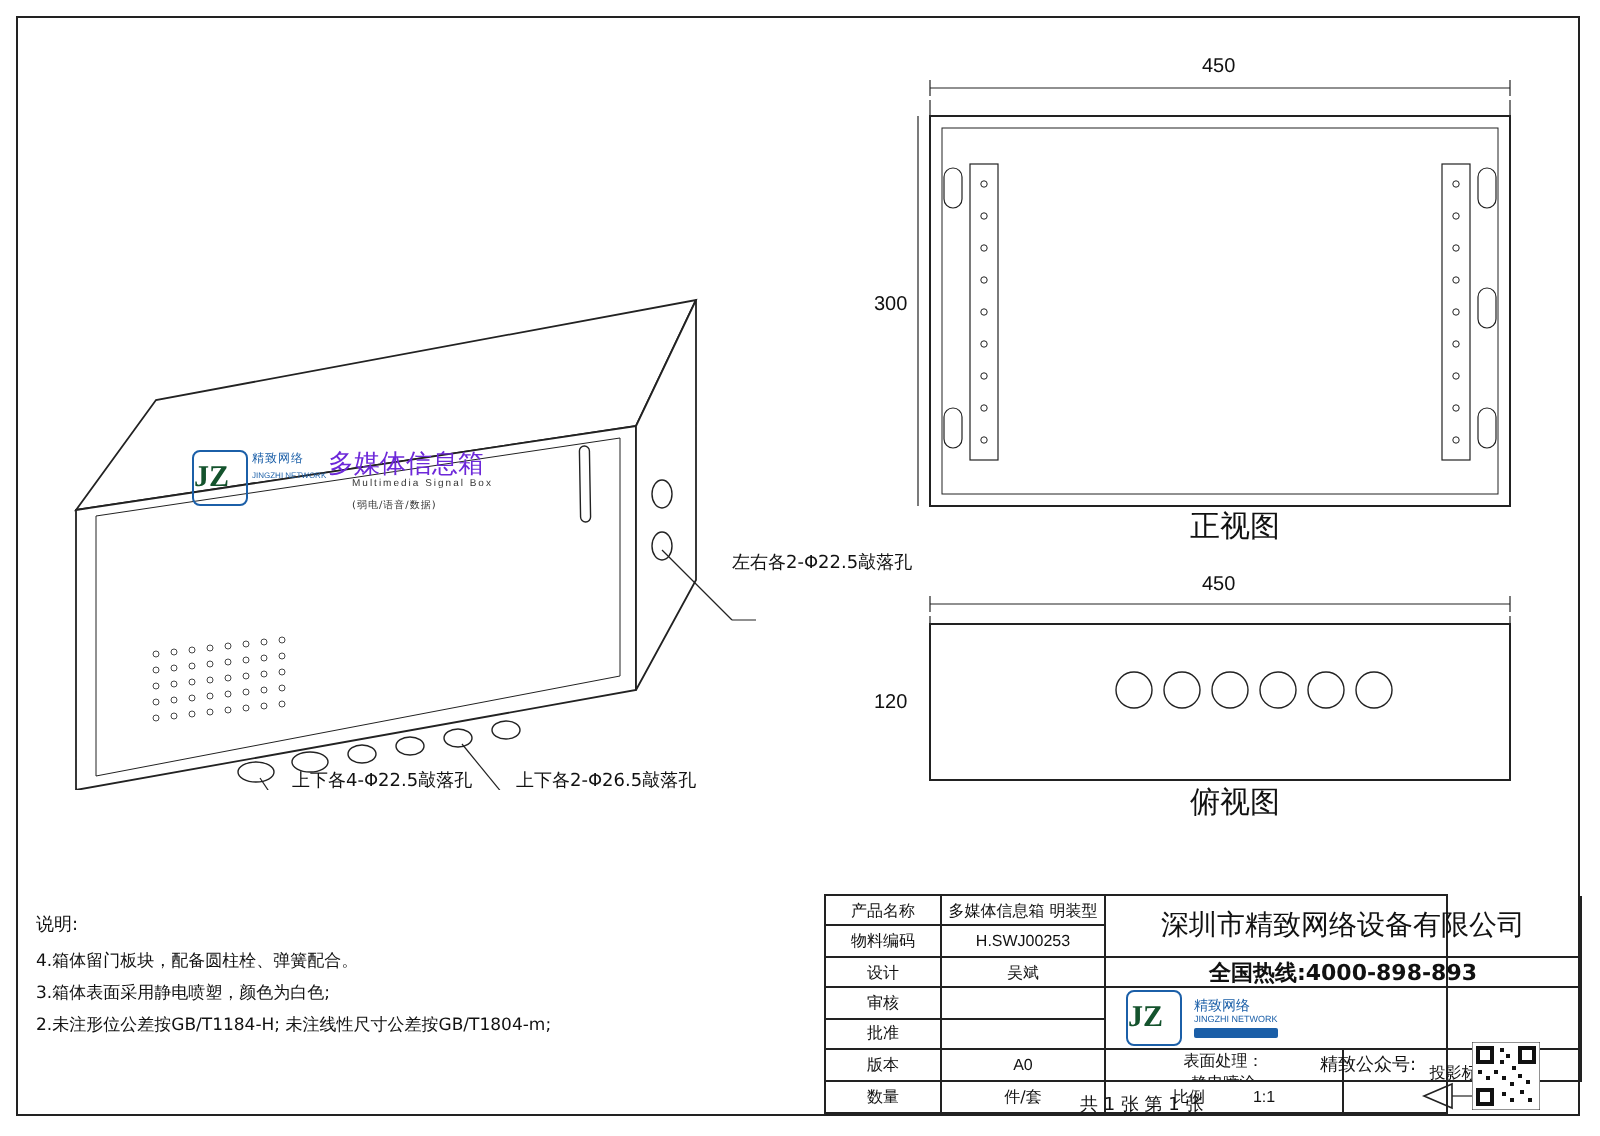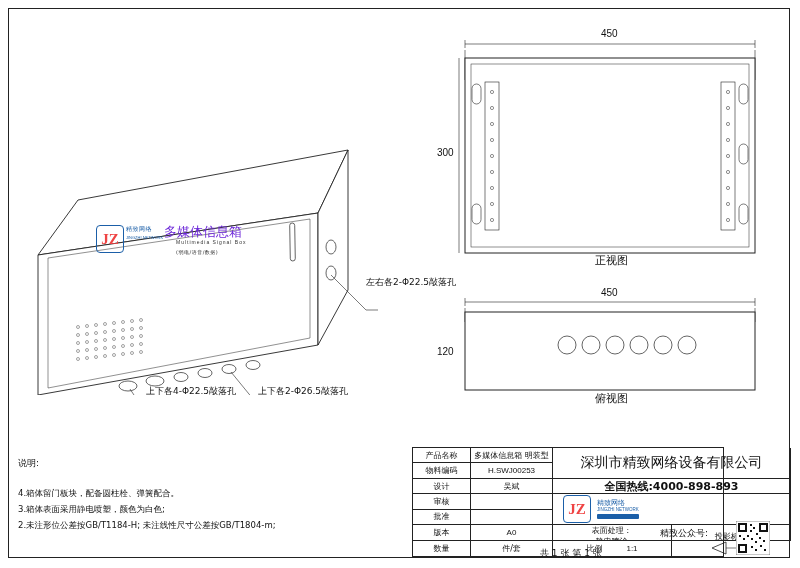--- a/index.html
+++ b/index.html
@@ -17,30 +17,30 @@
   .cn{font-family:"DejaVu Sans","Liberation Sans",sans-serif;}
 
   
   #iso{position:absolute;left:18px;top:95px;width:360px;height:300px;}
   #iso svg{display:block;}
 
   
   .logo-wrap{position:absolute;left:78px;top:128px;width:160px;height:46px;}
   .logo-badge{
     position:absolute;left:0;top:2px;width:26px;height:26px;
-    border:1.2px solid #1b5fa8;border-radius:4px;color:#ef4444;
-    font-size:15px;font-weight:bold;text-align:center;line-height:26px;
+    border:1.2px solid #1b5fa8;border-radius:4px;color:#14532d;
+    font-size:15px;font-weight:bold;line-height:26px;
     font-family:"Liberation Serif",serif;
   }
   .logo-cn{position:absolute;left:30px;top:2px;font-size:6px;color:#1b5fa8;letter-spacing:.5px;}
   .logo-en{position:absolute;left:30px;top:12px;font-size:4px;color:#1b5fa8;}
   .box-title{position:absolute;left:68px;top:0px;font-size:13px;color:#6d28d9;font-weight:normal;}
   .box-sub{position:absolute;left:80px;top:16px;font-size:5px;color:#333;letter-spacing:1px;}
   .box-sub2{position:absolute;left:80px;top:26px;font-size:5px;color:#333;letter-spacing:.5px;}
-  .viewcap{position:absolute;font-size:11px;}
+  .viewcap{position:absolute;font-size:15px;}
 
   
   #titleblock{
     position:absolute;left:412px;top:447px;width:312px;height:110px;
     border:1px solid #222;box-sizing:border-box;
     display:grid;
     grid-template-columns:58px 82px 238px;
     grid-template-rows:repeat(7,1fr);
     font-size:8px;
   }
@@ -63,21 +63,21 @@
   }
   .tb-split{
     display:grid;grid-template-columns:1fr 1fr;width:100%;height:100%;
   }
   .tb-split > div{display:flex;align-items:center;justify-content:center;box-sizing:border-box;}
   .tb-split > div:first-child{border-right:1px solid #222;flex-direction:column;}
 
   
   #notes{position:absolute;left:18px;top:455px;width:370px;font-size:8.5px;line-height:16px;}
   #notes .nt{display:block;}
-  .notes-title{font-size:9px;margin-bottom:14px;}
+  .notes-title{font-size:9px;margin-bottom:2px;}
 
   .dimtxt{font-size:10px;}
 </style>
 </head>
 <body>
 
 <div id="sheet">
   <div class="frame"></div>
 
   <div id="iso">

